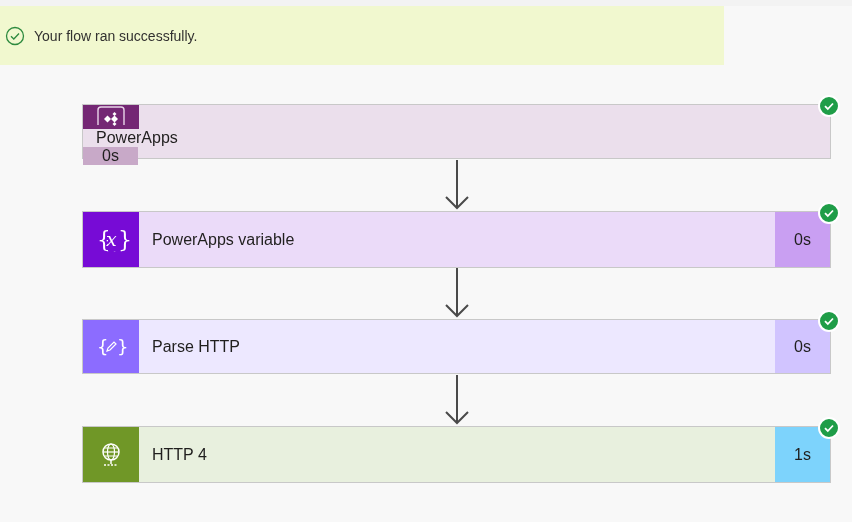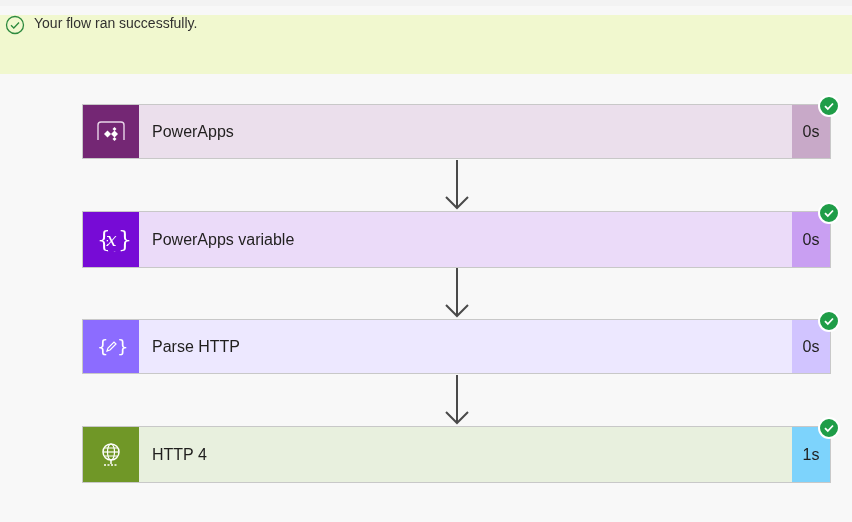--- a/index.html
+++ b/index.html
@@ -4,35 +4,35 @@
 <style>
   html, body { margin:0; padding:0; }
   body {
     width:852px; height:522px; overflow:hidden;
     background:#f8f8f8;
     font-family:"Liberation Sans", "DejaVu Sans", sans-serif;
     position:relative;
   }
   .topstrip { position:absolute; left:0; top:0; width:852px; height:6px; background:#f3f3f3; }
   .banner {
-    position:absolute; left:0; top:15px; width:852px; height:59px;
+    position:absolute; left:0; top:6px; width:724px; height:59px;
     background:#f1f8cf;
-    display:flex; align-items:flex-start;
+    display:flex; align-items:center;
   }
   .banner .ok-icon { margin-left:5px; width:20px; height:20px; display:flex; }
   .banner .msg { margin-left:9px; font-size:14px; color:#323130; }
 
   .card {
     position:absolute; left:82px; width:749px; height:55px;
     border:1px solid #c8c8c8; box-sizing:border-box;
     display:flex; align-items:stretch;
   }
   .card .icon-box { width:56px; display:flex; align-items:center; justify-content:center; }
   .card .title { flex:1; display:flex; align-items:center; padding-left:13px; font-size:16px; color:#201f1e; }
-  .card .dur { width:38px; display:flex; align-items:center; justify-content:center; font-size:16px; color:#201f1e; }
+  .card .dur { width:55px; display:flex; align-items:center; justify-content:center; font-size:16px; color:#201f1e; }
   .check {
     position:absolute; right:-10px; top:-10px; width:22px; height:22px; border-radius:50%;
     background:#1f9d48; border:2px solid #fff; box-sizing:border-box;
     display:flex; align-items:center; justify-content:center;
   }
   .arrow { position:absolute; left:445px; width:24px; height:50px; }
 </style>
 </head>
 <body>
 
@@ -41,21 +41,21 @@
 <div class="banner">
   <span class="ok-icon">
     <svg width="20" height="20" viewBox="0 0 20 20">
         <circle cx="10" cy="10" r="8.5" fill="none" stroke="#2d8a3e" stroke-width="1.3"></circle>
         <path d="M6 10.3 L8.8 13 L14 7.5" fill="none" stroke="#2d8a3e" stroke-width="1.3"></path>
       </svg>
   </span>
   <span class="msg">Your flow ran successfully.</span>
 </div>
 
-<div class="card" style="top:104px;background:#ebdfec;">
+<div class="card" style="top:104px;background:#ebdfec;flex-direction:column;">
   <div class="icon-box" style="background:#742774;">
     <svg width="34" height="24" viewBox="0 0 34 24">
       <path d="M4 20 V5 Q4 2 7 2 H27 Q30 2 30 5 V20" fill="none" stroke="#e8d5e8" stroke-width="1.4"></path>
       <path d="M10 14 L13.5 10.5 L17 14 L13.5 17.5 Z" fill="#fff"></path>
       <path d="M17 14 L20.5 10.5 L24 14 L20.5 17.5 Z" fill="#fff"></path>
       <path d="M18.5 9 L20.5 7 L22.5 9 L20.5 11 Z" fill="#fff"></path>
       <path d="M18.5 19 L20.5 17 L22.5 19 L20.5 21 Z" fill="#fff"></path>
     </svg>
   </div>
   <div class="title">PowerApps</div>

